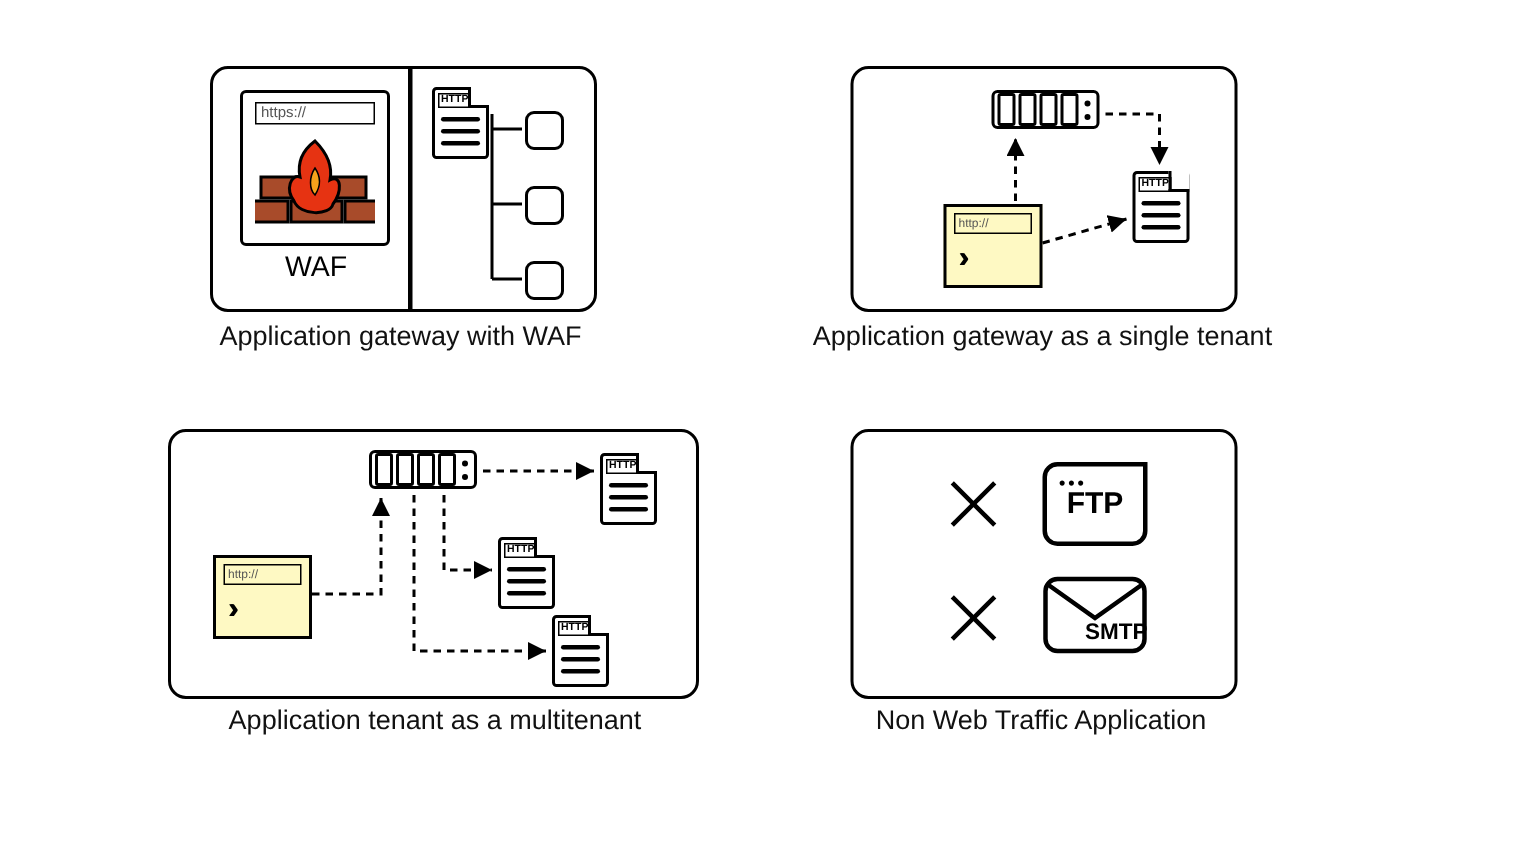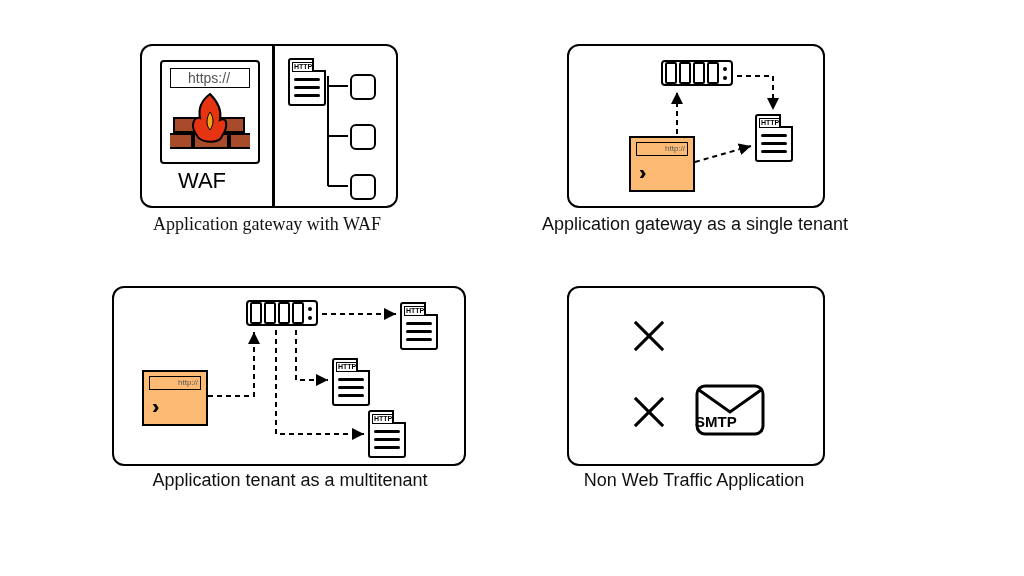--- a/index.html
+++ b/index.html
@@ -25,22 +25,22 @@
   }
   .inner-box {
     position: absolute;
     border: 2.5px solid #000;
     border-radius: 4px;
     background: #fff;
   }
   .url-bar {
     position: absolute;
     border: 1.5px solid #000;
-    font-size: 14px;
-    padding: 1px 17px;
+    font-size: 10px;
+    padding: 1px 3px;
     background: #fff;
     white-space: nowrap;
     color: #555;
   }
   .http-doc {
     position: absolute;
     width: 38px;
     height: 48px;
   }
   .http-doc .page {
@@ -108,22 +108,21 @@
   }
   .load-balancer .dots span {
     width: 4px; height: 4px;
     background: #000;
     border-radius: 50%;
   }
   .browser {
     position: absolute;
     width: 62px; height: 52px;
     border: 2.5px solid #000;
-    background: #fdba74;
-    text-align: right;
+    background: #fef9c3;
   }
   .browser .bar {
     position: absolute;
     top: 4px; left: 5px; right: 5px;
     height: 12px;
     border: 1.5px solid #000;
     font-size: 8px;
     padding: 0 2px;
     line-height: 11px;
     color: #555;
@@ -183,41 +182,41 @@
         <rect x="24" y="46" width="34" height="14"></rect>
         <rect x="60" y="46" width="34" height="14"></rect>
       </g>
 
       <g>
         <path d="M40 6 C48 14 52 22 50 32 C58 28 58 40 52 48 C50 56 30 56 26 46 C20 38 24 28 30 30 C28 20 32 12 40 6 Z" fill="#e63312" stroke="#000" stroke-width="2"></path>
         <path d="M40 24 C44 30 44 36 40 42 C36 38 36 30 40 24 Z" fill="#f6a21b" stroke="#000" stroke-width="1"></path>
       </g>
     </svg>
   </div>
-  <div style="position:absolute; left:36px; top:122px; font-size:22px;">WAF</div>
+  <div style="position:absolute; left:48px; top:122px; font-size:19px;">WAF</div>
 
   <div class="http-doc" style="left:146px; top:12px;">
     <div class="page"></div>
       <div class="fold-line"></div>
     <div class="label">HTTP</div>
     <div class="line" style="top:20px;"></div>
     <div class="line" style="top:28px;"></div>
     <div class="line" style="top:36px;"></div>
   </div>
   <svg class="conn" style="left:184px; top:30px; width:60px; height:120px;">
     <path class="solid" d="M2 0 L2 110"></path>
     <path class="solid" d="M2 10 L22 10"></path>
     <path class="solid" d="M2 60 L22 60"></path>
     <path class="solid" d="M2 110 L22 110"></path>
   </svg>
   <div class="round-sq" style="left:208px; top:28px;"></div>
   <div class="round-sq" style="left:208px; top:78px;"></div>
   <div class="round-sq" style="left:208px; top:128px;"></div>
 </div>
-<div class="caption" style="left:140px; top:214px; width:254px;font-family:Liberation Serif, serif;">Application gateway with WAF</div>
+<div class="caption" style="left:140px; top:214px; width:254px;">Application gateway with WAF</div>
 
 <div class="panel" style="left:567px; top:44px; width:254px; height:160px;">
   <div class="load-balancer" style="left:92px; top:14px;">
     <div class="slot"></div>
       <div class="slot"></div>
       <div class="slot"></div>
       <div class="slot"></div>
     <div class="dots">
         <span></span>
         <span></span>
@@ -303,23 +302,27 @@
 
     <path class="dashed" d="M182 42 L182 92 L214 92" marker-end="url(#ah2)"></path>
 
     <path class="dashed" d="M162 42 L162 146 L250 146" marker-end="url(#ah2)"></path>
   </svg>
 </div>
 <div class="caption" style="left:130px; top:470px; width:320px;">Application tenant as a multitenant</div>
 
 <div class="panel" style="left:567px; top:286px; width:254px; height:176px;">
   <div class="x-mark" style="left:60px; top:28px;"></div>
+  <div class="proto-box" style="left:126px; top:20px; width:64px; height:50px; border-top-right-radius:0; font-size:20px;">
+    <span>FTP</span>
+    <div style="position:absolute; top:4px; left:8px; font-size:12px; letter-spacing:2px;">•••</div>
+  </div>
 
   <div class="x-mark" style="left:60px; top:104px;"></div>
   <div style="position:absolute; left:126px; top:96px; width:70px; height:52px;">
     <svg width="70" height="52">
       <rect x="2" y="2" width="66" height="48" rx="8" fill="#fff" stroke="#000" stroke-width="3"></rect>
       <path d="M4 6 L35 28 L66 6" fill="none" stroke="#000" stroke-width="3"></path>
     </svg>
-    <div style="position:absolute; left:0; right:0; bottom:6px; text-align:left; font-weight:900; font-size:15px;">SMTP</div>
+    <div style="position:absolute; left:0; right:0; bottom:6px; text-align:right; font-weight:900; font-size:15px;">SMTP</div>
   </div>
 </div>
 <div class="caption" style="left:567px; top:470px; width:254px;">Non Web Traffic Application</div>
 
 </body></html>

